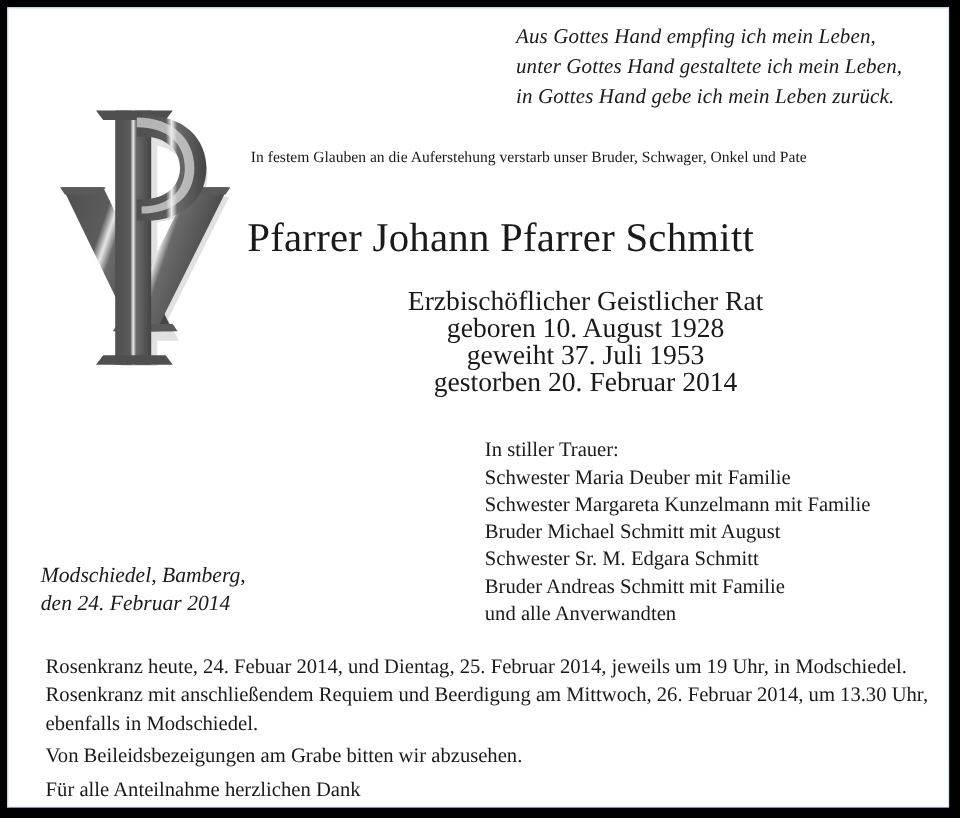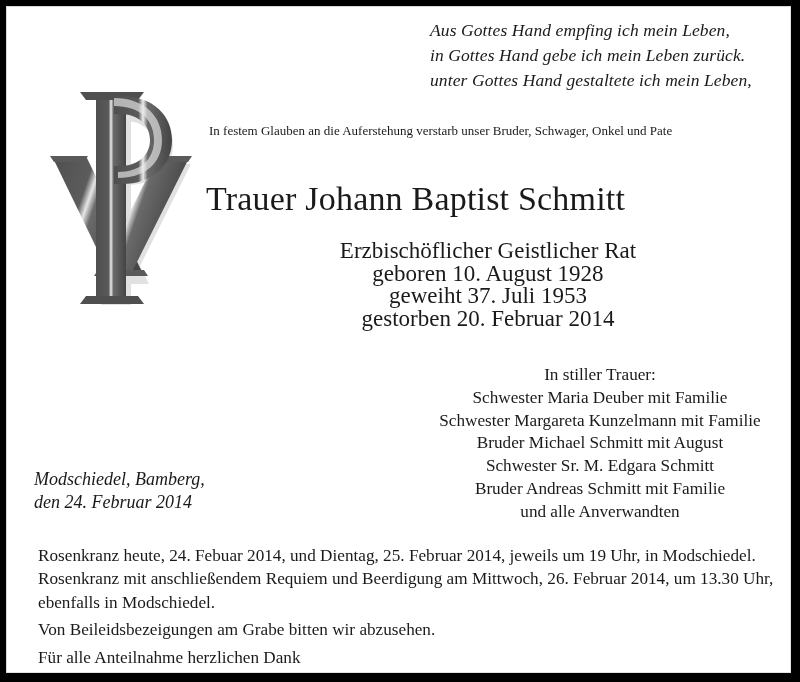--- a/index.html
+++ b/index.html
@@ -93,21 +93,20 @@
   }
 
   
   .mourners {
     position: absolute;
     left: 398px;
     top: 358px;
     width: 392px;
     font-size: 17.2px;
     line-height: 22.8px;
-    text-align: center;
   }
 
   
   .place-date {
     position: absolute;
     left: 28px;
     top: 462px;
     width: 300px;
     font-size: 18px;
     line-height: 23px;
@@ -126,22 +125,22 @@
   .footer-text p { margin: 4px; }
 </style>
 </head>
 <body>
 
 <div class="notice">
   <div class="sheet">
 
     <div class="epigraph">
       <div>Aus Gottes Hand empfing ich mein Leben,</div>
+      <div>unter Gottes Hand gestaltete ich mein Leben,</div>
       <div>in Gottes Hand gebe ich mein Leben zurück.</div>
-      <div>unter Gottes Hand gestaltete ich mein Leben,</div>
     </div>
 
     <div class="chi-rho">
       <svg viewBox="0 0 152 240" xmlns="http://www.w3.org/2000/svg" aria-hidden="true">
         <defs>
           <linearGradient id="strokeShade" x1="0" y1="0" x2="1" y2="0">
             <stop offset="0%" stop-color="#4f4f4f"></stop>
             <stop offset="42%" stop-color="#5a5a5a"></stop>
             <stop offset="50%" stop-color="#ededed"></stop>
             <stop offset="58%" stop-color="#6a6a6a"></stop>
@@ -180,21 +179,21 @@
           <path d="M40 226 L104 226 L98 218 L46 218 Z" fill="#4f4f4f"></path>
 
           <path d="M80 18 C114 18 132 38 132 62 C132 88 112 106 82 106 L74 106 L74 88 L80 88 C98 88 110 77 110 62 C110 47 98 36 80 36 L74 36 L74 18 Z" fill="url(#strokeShade)"></path>
           <path d="M74 20 C104 20 122 38 122 62 C122 86 104 100 78 100 L78 94 C100 94 114 82 114 62 C114 42 100 28 74 28 Z" fill="#e9e9e9" opacity="0.65"></path>
         </g>
       </svg>
     </div>
 
     <div class="intro">In festem Glauben an die Auferstehung verstarb unser Bruder, Schwager, Onkel und Pate</div>
 
-    <div class="deceased-name">Trauer Johann Baptist Schmitt</div>
+    <div class="deceased-name">Pfarrer Johann Pfarrer Schmitt</div>
 
     <div class="life-dates">
       <div>Erzbischöflicher Geistlicher Rat</div>
       <div>geboren 10. August 1928</div>
       <div>geweiht 37. Juli 1953</div>
       <div>gestorben 20. Februar 2014</div>
     </div>
 
     <div class="mourners">
       <div>In stiller Trauer:</div>

